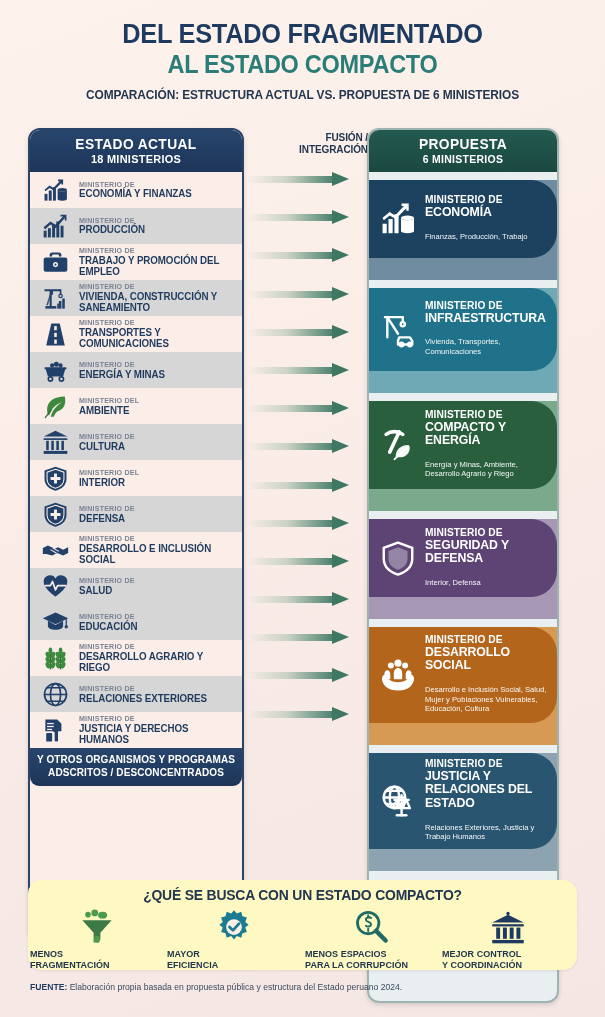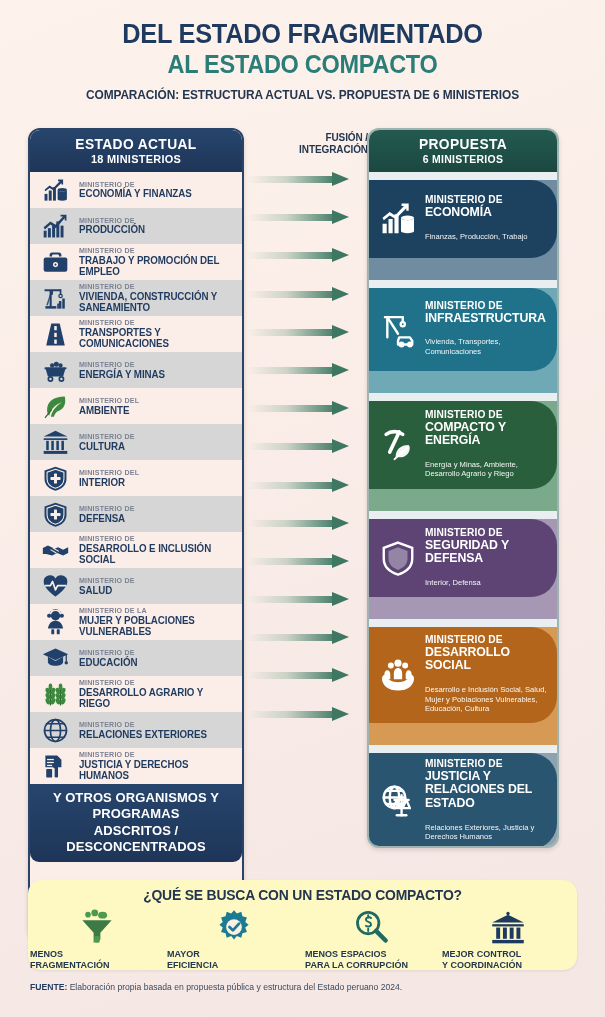--- a/index.html
+++ b/index.html
@@ -63,21 +63,21 @@
   .lrow.alt { background: #d6d6d6; }
   .lrow.norm { background: #fbeee8; }
   .lico { width: 34px; min-width:34px; height: 30px; display:flex; align-items:center; justify-content:center; }
   .lico svg { display:block; }
   .ltext { line-height: 1.08; }
   .lpre { font-size: 7.4px; font-weight: 700; color: #7b8293; letter-spacing: .2px; transform: scaleX(.96); transform-origin:left; }
   .lname { font-size: 10.2px; font-weight: 700; color: #1f3a5f; letter-spacing: -.1px; transform: scaleX(.96); transform-origin:left; }
 
   .lfoot {
     background: linear-gradient(180deg,#27456c 0%, #1e3558 100%);
-    color: #fff; text-align: center; font-size: 13px; font-weight: 700;
+    color: #fff; text-align: center; font-size: 10px; font-weight: 700;
     padding: 6px 4px 7px; line-height: 1.25; letter-spacing: .1px;
     border-radius: 0 0 9px 9px;
   }
 
   
   .mid { position: absolute; left: 248px; top: 0; width: 120px; height: 740px; }
   .midlabel {
     text-align: right; font-size: 10px; font-weight: 700; color: #23364f;
     line-height: 1.15; padding-top: 4px; letter-spacing: -.1px;
   }
@@ -90,21 +90,21 @@
   .arrow .head {
     position: absolute; left: 84px; top: -2px;
     width: 0; height: 0;
     border-top: 7.5px solid transparent;
     border-bottom: 7.5px solid transparent;
     border-left: 17px solid #3e7762;
   }
 
   
   .right-panel {
-    position: absolute; left: 367px; top: 0; width: 192px; height: 720px;
+    position: absolute; left: 367px; top: 0; width: 192px; height: 875px;
     border-radius: 12px;
     border: 2px solid #9fb4b0;
     overflow: hidden;
     background: #e9eef0;
     box-shadow: 0 2px 5px rgba(0,0,0,.13);
   }
   .rhead {
     background: linear-gradient(180deg,#235a4f 0%, #1b4840 100%);
     color: #fff; text-align: center; padding: 6px 0 7px;
   }
@@ -336,37 +336,20 @@
         <div class="lrow alt">
           <div class="lico">
             <svg width="27" height="27" viewBox="0 0 64 64">
               <path d="M32 56S4 38 4 21A15 15 0 0 1 32 13 15 15 0 0 1 60 21c0 17-28 35-28 35z" fill="#21406a"></path>
               <path d="M8 30h12l5-10 7 20 5-10h19" fill="none" stroke="#fbeee8" stroke-width="4" stroke-linecap="round" stroke-linejoin="round"></path>
             </svg>
           </div>
           <div class="ltext">
             <div class="lpre">MINISTERIO DE</div>
             <div class="lname">SALUD</div>
-          </div>
-        </div>
-        <div class="lrow norm">
-          <div class="lico">
-            <svg width="27" height="27" viewBox="0 0 64 64" fill="#21406a">
-              <circle cx="32" cy="16" r="11"></circle>
-              <path d="M18 14a14 14 0 0 1 28 0c0-10-6-12-14-12S18 4 18 14z"></path>
-              <circle cx="17" cy="16" r="5"></circle>
-              <circle cx="47" cy="16" r="5"></circle>
-              <path d="M32 28c-10 0-16 7-18 18h36c-2-11-8-18-18-18z"></path>
-              <rect x="22" y="48" width="7" height="12" rx="2"></rect>
-              <rect x="35" y="48" width="7" height="12" rx="2"></rect>
-            </svg>
-          </div>
-          <div class="ltext">
-            <div class="lpre">MINISTERIO DE LA</div>
-            <div class="lname">MUJER Y POBLACIONES VULNERABLES</div>
           </div>
         </div>
         <div class="lrow alt">
           <div class="lico">
             <svg width="27" height="27" viewBox="0 0 64 64" fill="#21406a">
               <path d="M32 8 L62 22 L32 36 L2 22z"></path>
               <path d="M14 28v12c0 5 8 9 18 9s18-4 18-9V28L32 38z"></path>
               <rect x="56" y="23" width="3" height="16" rx="1.5"></rect>
               <circle cx="57.5" cy="42" r="4"></circle>
             </svg>
@@ -617,21 +600,21 @@
                 <path d="M8 26h36M12 15h28M12 37h28"></path>
                 <path d="M38 22v34M26 30h24"></path>
                 <path d="M30 30 L24 44h12z"></path>
                 <path d="M46 30 L40 44h12z"></path>
                 <path d="M30 56h16"></path>
               </svg>
             </div>
             <div class="rtext">
               <div class="rpre">MINISTERIO DE</div>
               <div class="rname">JUSTICIA Y RELACIONES DEL ESTADO</div>
-              <div class="rsub">Relaciones Exteriores, Justicia y Derechos Humanos</div>
+              <div class="rsub">Relaciones Exteriores, Justicia y Trabajo Humanos</div>
             </div>
           </div>
         </div>
       </div>
   </div>
 </div>
 
 <div class="bottom">
   <div class="btitle">¿QUÉ SE BUSCA CON UN ESTADO COMPACTO?</div>
   <div class="bgrid" id="benefits">

